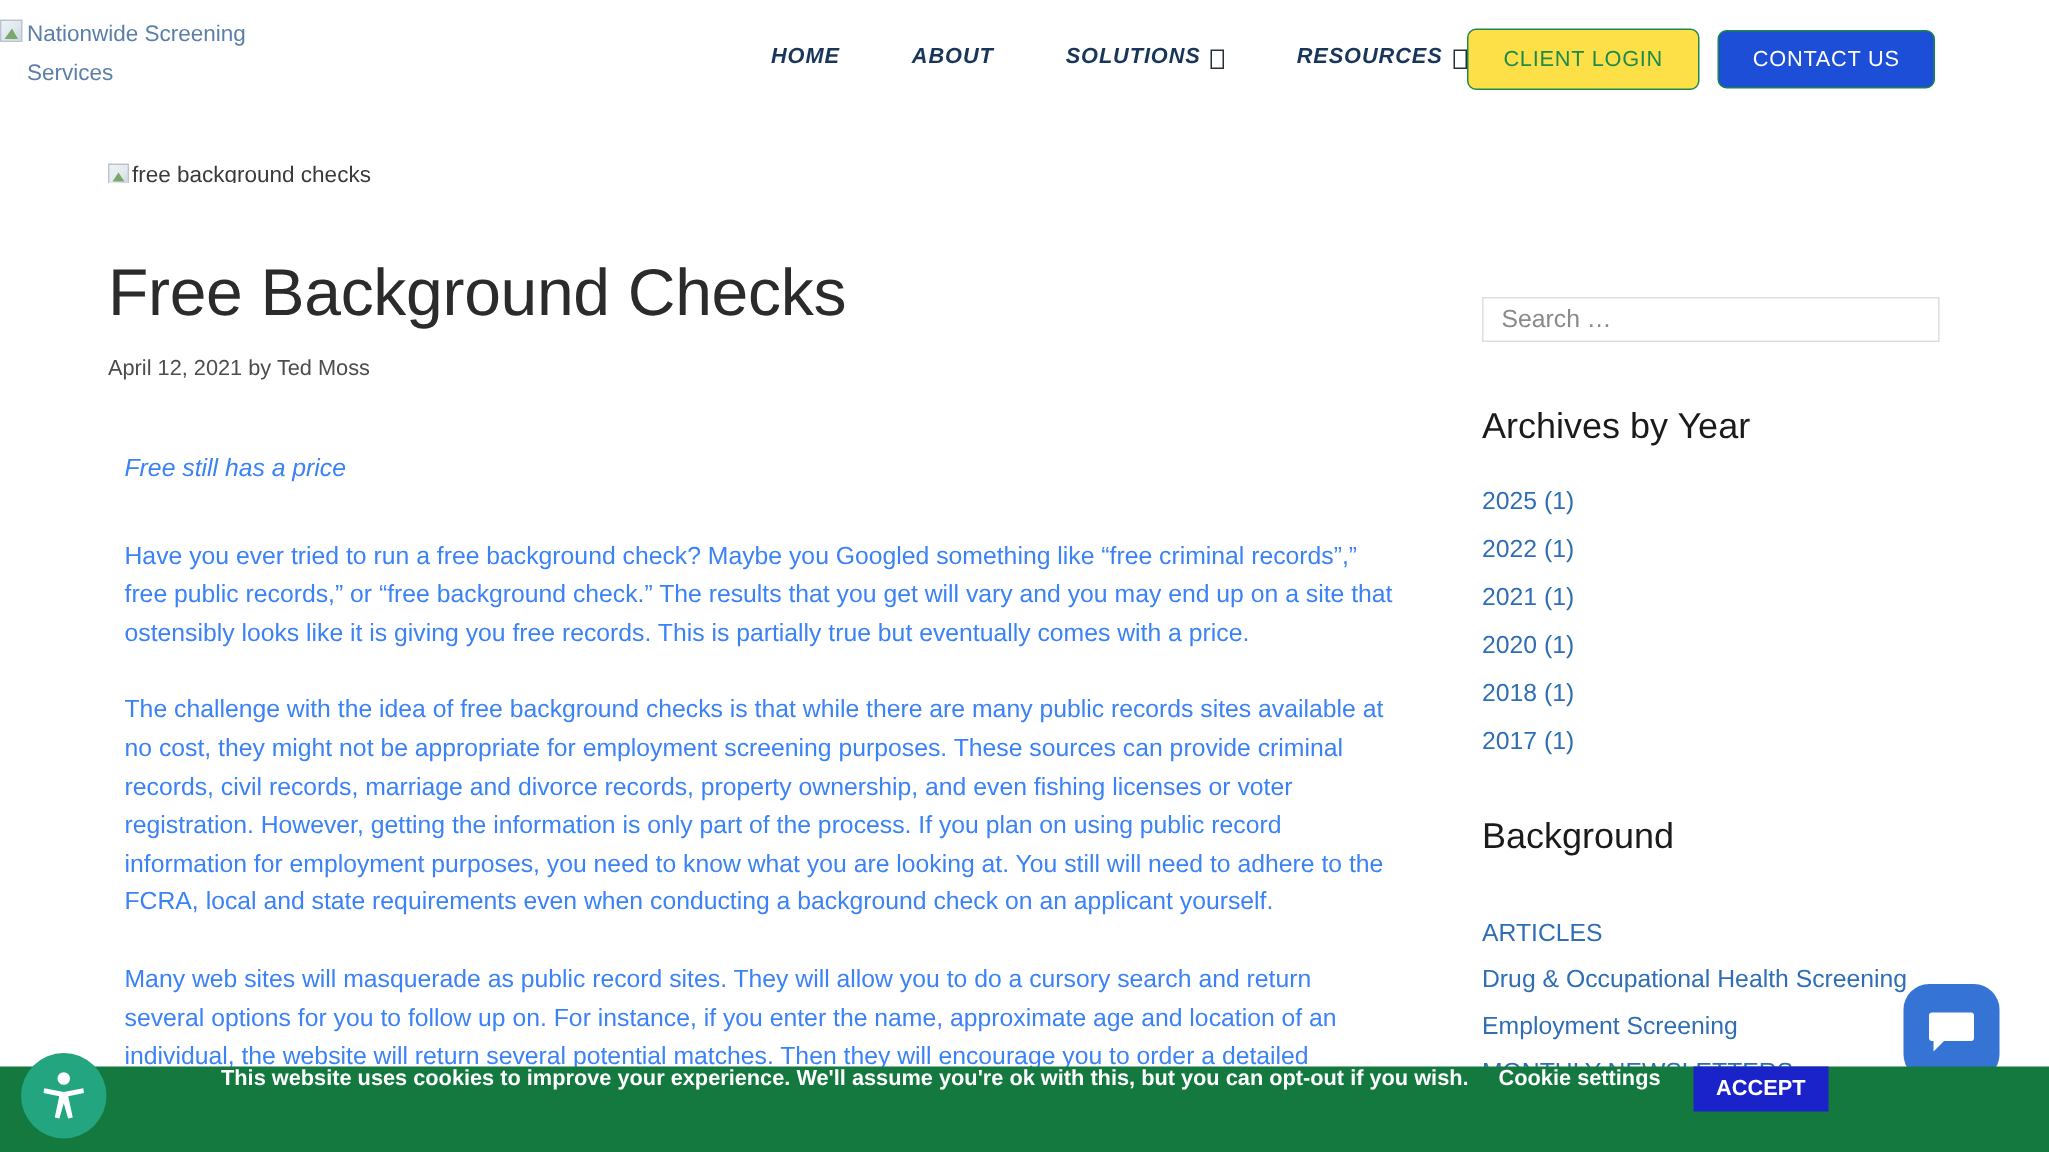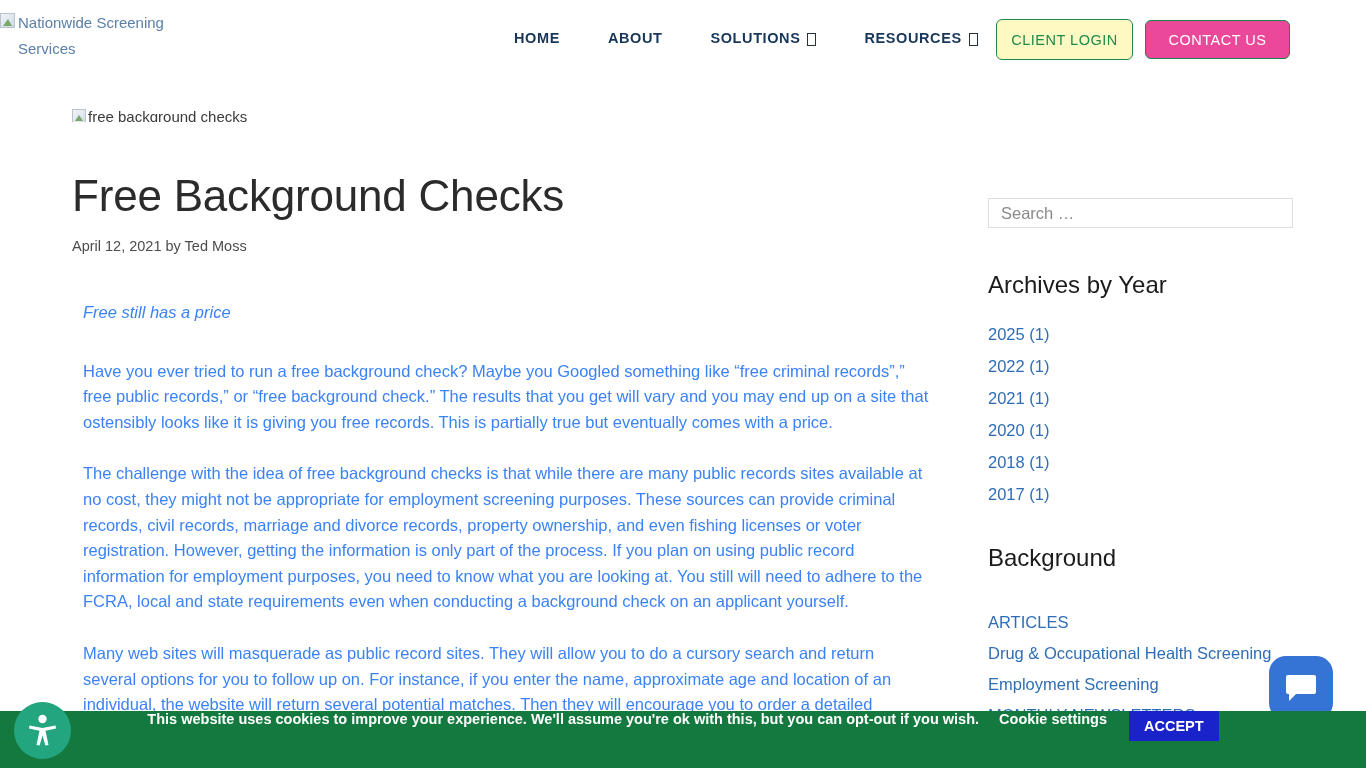--- a/index.html
+++ b/index.html
@@ -66,20 +66,21 @@
     align-items: center;
     gap: 7px;
     padding: 0 24px;
     font-size: 14.5px;
     font-weight: bold;
     letter-spacing: 0.6px;
     color: #18365a;
     text-transform: uppercase;
     cursor: pointer;
     white-space: nowrap;
+    font-style: italic;
   }
   .caret-tofu {
     display: inline-block;
     width: 9px; height: 13px;
     border: 1px solid #26303b;
     position: relative;
     top: 1px;
   }
 
   .header-actions {
@@ -95,28 +96,28 @@
     font-weight: normal;
     letter-spacing: 0.5px;
     border-radius: 6px;
     cursor: pointer;
     white-space: nowrap;
     display: flex;
     align-items: center;
     justify-content: center;
   }
   .btn-outline {
-    width: 137px; height: 41px;
-    background: #fef9c3;
+    width: 155px; height: 41px;
+    background: #fde047;
     border: 1px solid #1f8a4c;
     color: #1f8a4c;
   }
   .btn-solid {
     width: 145px; height: 39px;
-    background: #ec4899;
+    background: #1d4ed8;
     border: 1px solid #1a8548;
     color: #ffffff;
   }
 
   
   .page {
     position: relative;
     display: flex;
     width: 1366px;
     padding-top: 0px;

